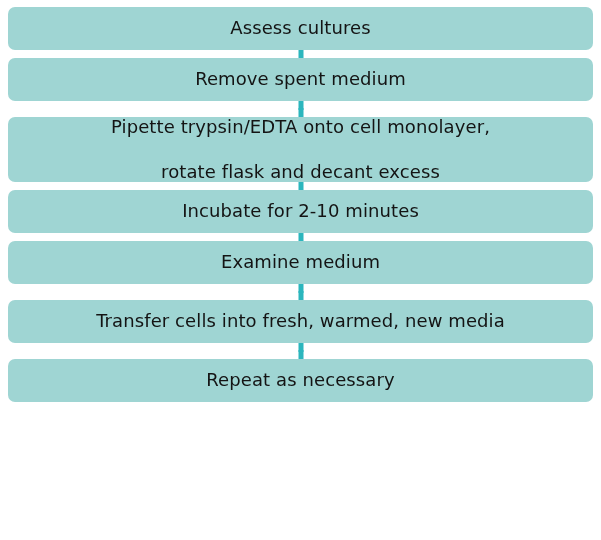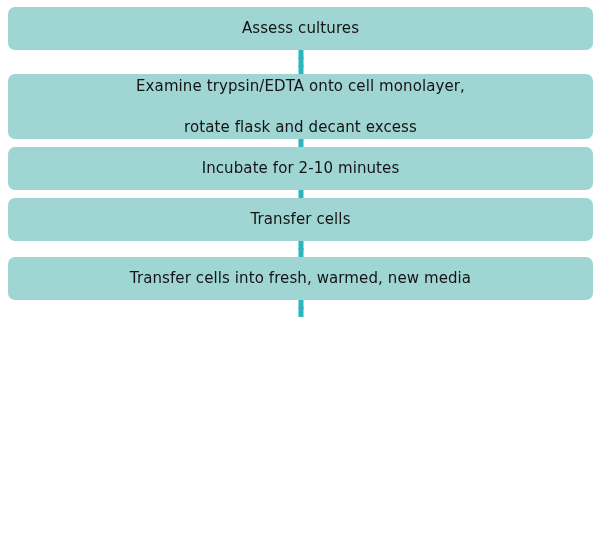--- a/index.html
+++ b/index.html
@@ -32,21 +32,21 @@
     position: relative;
     width: 100%;
     box-sizing: border-box;
     background: #9fd5d3;
     border-radius: 7px;
     display: flex;
     align-items: center;
     justify-content: center;
     text-align: center;
     color: #141414;
-    font-size: 15px;
+    font-size: 18px;
     line-height: 1.38;
     letter-spacing: 0.1px;
     padding: 2px 10px;
     z-index: 2;
   }
   .step-box.single { height: 43px; }
   .step-box.double { height: 65px; }
   .step-label { display: block; }
   .step-label .line2 { display: block; margin-top: 20px; }
   .connector {
@@ -80,53 +80,58 @@
   <div class="step-row">
     <div class="step-box single">
       <span class="step-label">Assess cultures</span>
     </div>
   </div>
 
   <div class="gap">
     <div class="connector"></div>
   </div>
 
+  <div class="step-row">
+    <div class="step-box single">
+      <span class="step-label">Remove spent medium</span>
+    </div>
+  </div>
 
   <div class="gap">
     <div class="connector"></div>
   </div>
 
 
   <div class="gap">
     <div class="connector"></div>
   </div>
 
   <div class="step-row">
     <div class="step-box double">
-      <span class="step-label"><span class="line1">Examine trypsin/EDTA onto cell monolayer,</span><span class="line2">rotate flask and decant excess</span></span>
+      <span class="step-label"><span class="line1">Pipette trypsin/EDTA onto cell monolayer,</span><span class="line2">rotate flask and decant excess</span></span>
     </div>
   </div>
 
   <div class="gap">
     <div class="connector"></div>
   </div>
 
   <div class="step-row">
     <div class="step-box single">
       <span class="step-label">Incubate for 2-10 minutes</span>
     </div>
   </div>
 
   <div class="gap">
     <div class="connector"></div>
   </div>
 
   <div class="step-row">
     <div class="step-box single">
-      <span class="step-label">Transfer cells</span>
+      <span class="step-label">Examine medium</span>
     </div>
   </div>
 
   <div class="gap">
     <div class="connector"></div>
   </div>
 
 
   <div class="gap">
     <div class="connector"></div>
@@ -140,14 +145,19 @@
 
   <div class="gap">
     <div class="connector"></div>
   </div>
 
 
   <div class="gap">
     <div class="connector"></div>
   </div>
 
+  <div class="step-row">
+    <div class="step-box single">
+      <span class="step-label">Repeat as necessary</span>
+    </div>
+  </div>
 
 </div>
 
 </body></html>

